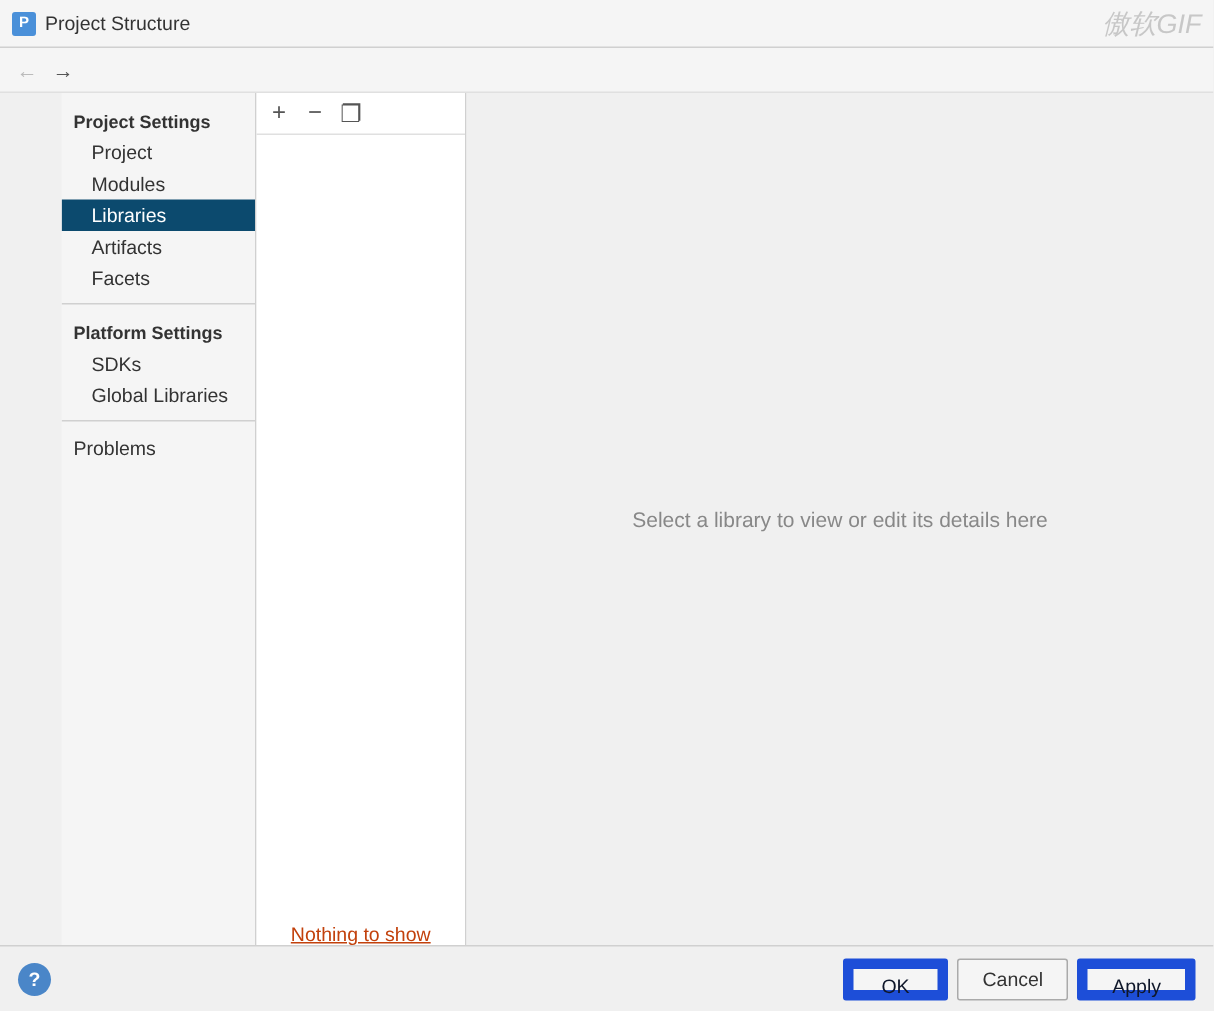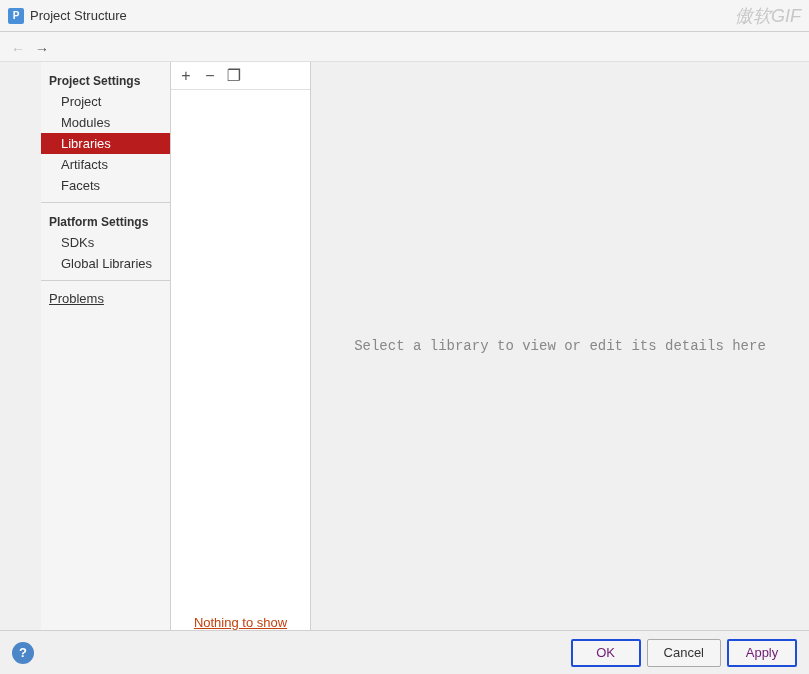--- a/index.html
+++ b/index.html
@@ -99,34 +99,33 @@
       padding: 6px 8px 3px 8px;
     }
     .sidebar-item {
       padding: 3px 8px 3px 20px;
       cursor: pointer;
       color: #333;
       font-size: 13px;
       white-space: nowrap;
     }
     .sidebar-item.active {
-      background: #b91c1c;
+      background: #0c4a6e;
       color: white;
     }
     .sidebar-divider {
       height: 1px;
       background: #d0d0d0;
       margin: 6px 0;
     }
     .sidebar-problems {
       padding: 4px 8px 3px 8px;
       cursor: pointer;
       color: #333;
       font-size: 13px;
-      text-decoration: underline;
     }
 
     
     .library-list-panel {
       width: 140px;
       min-width: 140px;
       background: #ffffff;
       border-right: 1px solid #d0d0d0;
       display: flex;
       flex-direction: column;
@@ -163,21 +162,20 @@
 
     
     .right-panel {
       flex: 1;
       background: #f0f0f0;
       display: flex;
       align-items: center;
       justify-content: center;
       color: #888;
       font-size: 14px;
-      font-family: Liberation Mono, monospace;
     }
 
     
     .bottom-bar {
       display: flex;
       align-items: center;
       justify-content: flex-end;
       padding: 8px 12px;
       gap: 6px;
       background: #f0f0f0;
@@ -204,22 +202,22 @@
       height: 28px;
       border: 1px solid #aaa;
       background: #f5f5f5;
       cursor: pointer;
       font-size: 13px;
       color: #333;
       border-radius: 2px;
       min-width: 70px;
     }
     .action-btn.primary {
-      border: 2px solid #1d4ed8;
-      color: #701a75;
+      border: 7px solid #1d4ed8;
+      color: #0f172a;
     }
   </style>
 </head>
 <body>
 
 <div class="title-bar">
   <div class="title-bar-icon">
     <span>P</span>
   </div>
   <span class="title-bar-text">Project Structure</span>

